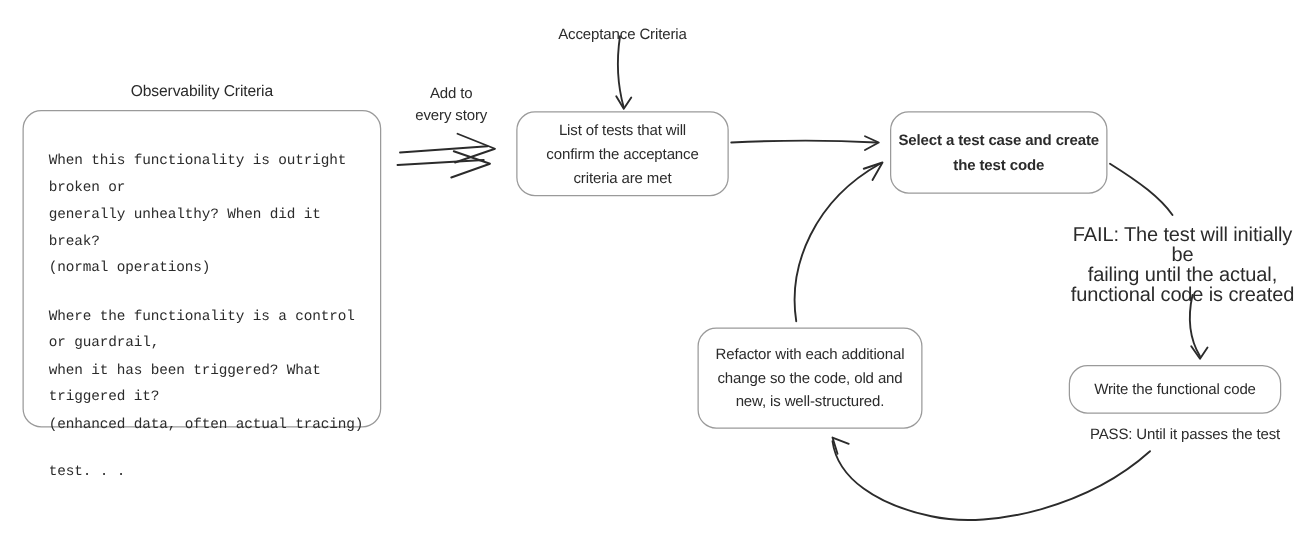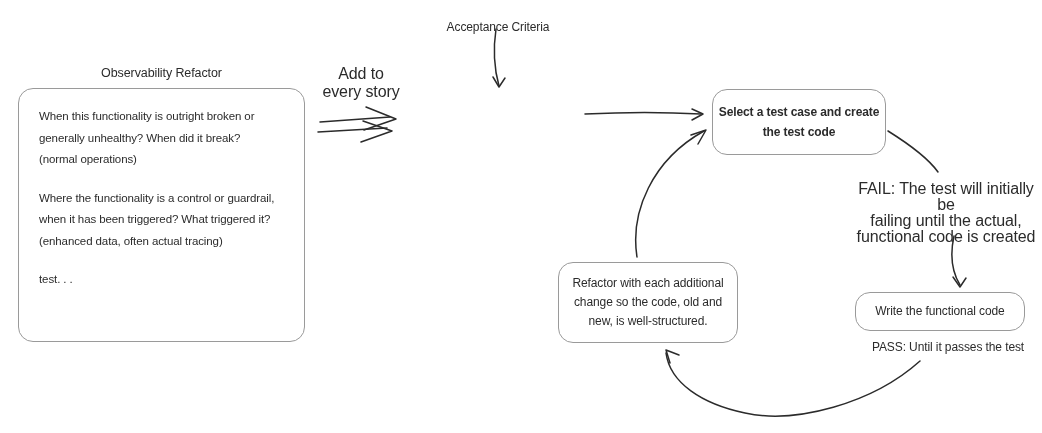--- a/index.html
+++ b/index.html
@@ -14,22 +14,22 @@
     position:absolute;box-sizing:border-box;background:#fff;
     border:1.4px solid var(--box_border,#9a9a9a);border-radius:15px;
   }
   .node{
     display:flex;align-items:center;justify-content:center;text-align:center;
     font-size:12px;line-height:19px;white-space:pre-line;letter-spacing:-0.1px;
   }
   .label{position:absolute;text-align:center;white-space:pre-line;letter-spacing:-0.1px;}
   .obs-heading{left:18px;top:45px;width:287px;font-size:12.5px;line-height:19px;}
   .obs-box{left:18px;top:88px;width:287px;height:254px;padding:13px 10px 0 20px;}
-  .obs-box p{margin:4px 0 17px 0;font-size:11.5px;line-height:21.5px;white-space:pre-line;letter-spacing:-0.1px;}
-  .add-label{left:318px;top:65px;width:86px;font-size:16px;line-height:18px;}
+  .obs-box p{margin:16px 0 17px 0;font-size:11.5px;line-height:21.5px;white-space:pre-line;letter-spacing:-0.1px;font-family:Liberation Mono, monospace;}
+  .add-label{left:318px;top:65px;width:86px;font-size:12px;line-height:18px;}
   .ac-label{left:418px;top:8px;width:160px;font-size:12px;line-height:15px;margin-top:12px;}
   .list-box{left:413px;top:89px;width:170px;height:68px;}
   .select-box{left:712px;top:89px;width:174px;height:66px;line-height:20px;font-weight:bold;}
   .write-box{left:855px;top:292px;width:170px;height:39px;}
   .refactor-box{left:558px;top:262px;width:180px;height:81px;}
   .fail-label{left:856px;top:181px;width:180px;font-size:16px;line-height:16px;}
   .pass-label{left:848px;top:340px;width:200px;font-size:12px;line-height:15px;}
 </style>
 </head>
 <body>
@@ -55,39 +55,42 @@
     <path d="M 953,277 L 960,287 L 966,278"></path>
 
     <path d="M 920,361 C 872,404 795,424 745,413 C 702,404 670,383 666,353"></path>
     <path d="M 670,363 L 666,350 L 679,355"></path>
 
     <path d="M 637,257 C 630,212 652,160 704,131"></path>
     <path d="M 691,135 L 706,130 L 698,144"></path>
   </svg>
 
   <div class="label obs-heading">
-    <div>Observability Refactor</div>
+    <div>Observability Criteria</div>
     <div>During normal operations, how will I know:</div>
   </div>
 
   <div class="box obs-box">
     <p>When this functionality is outright broken or
 generally unhealthy? When did it break?
 (normal operations)</p>
     <p>Where the functionality is a control or guardrail,
 when it has been triggered? What triggered it?
 (enhanced data, often actual tracing)</p>
     <p>test. . .</p>
   </div>
 
   <div class="label add-label">Add to
 every story</div>
 
   <div class="label ac-label">Acceptance Criteria</div>
 
+  <div class="box node list-box">List of tests that will
+confirm the acceptance
+criteria are met</div>
 
   <div class="box node select-box">Select a test case and create
 the test code</div>
 
   <div class="label fail-label">FAIL: The test will initially be
 failing until the actual,
 functional code is created</div>
 
   <div class="box node write-box">Write the functional code</div>
 

